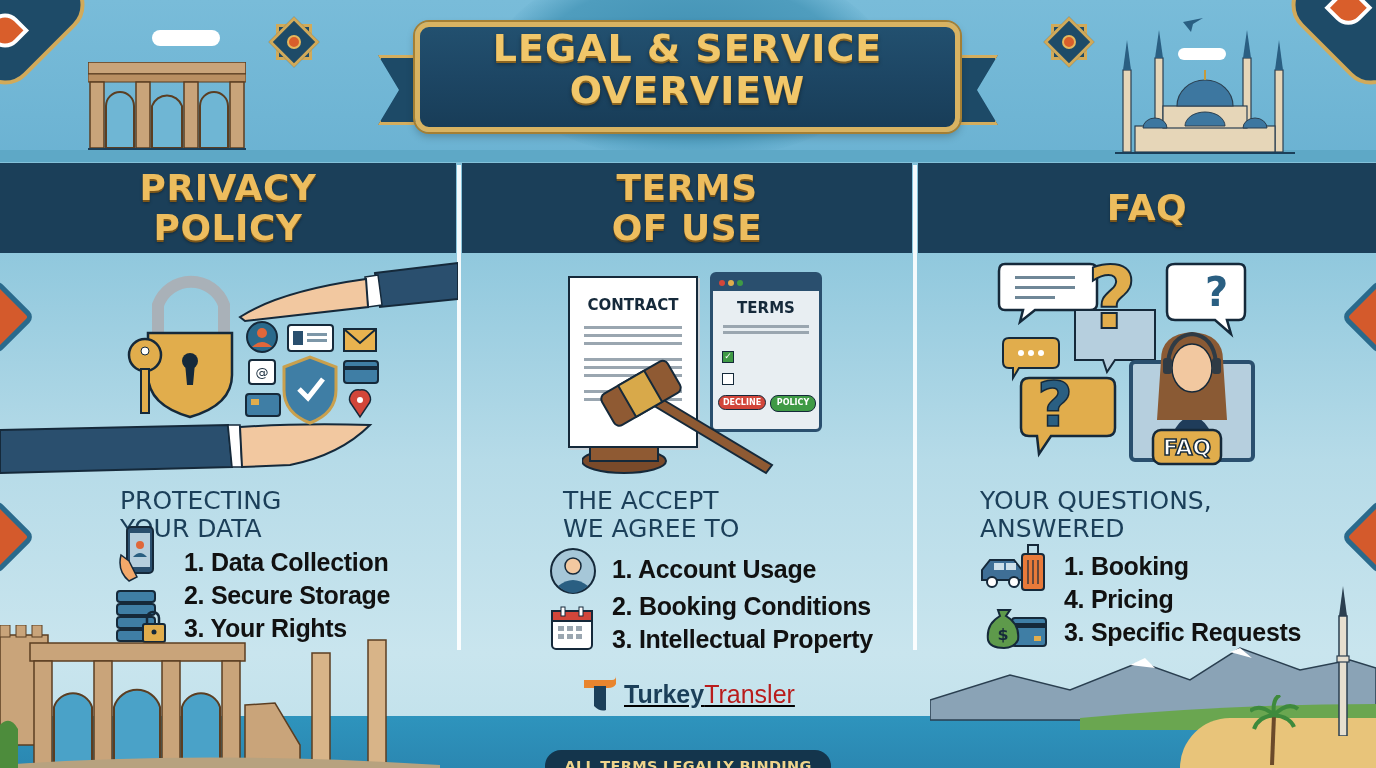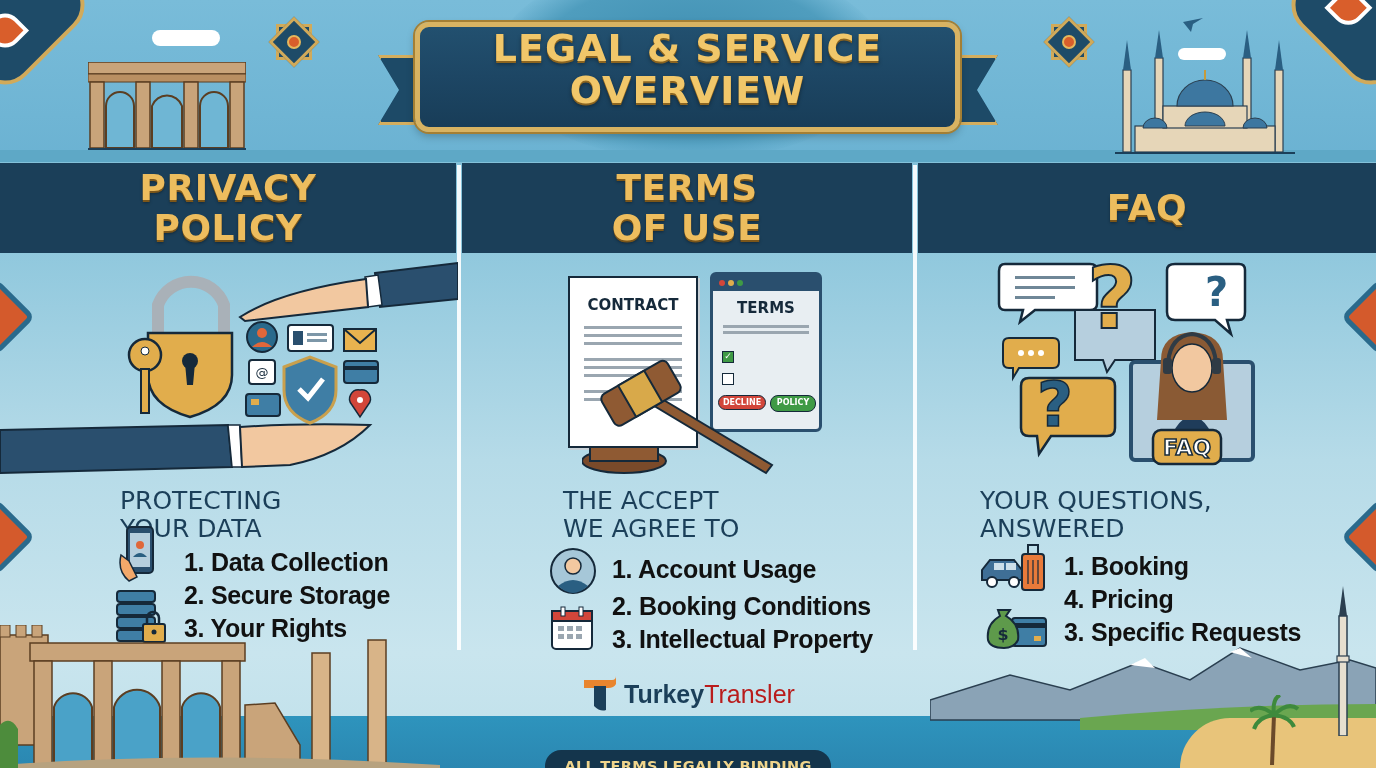--- a/index.html
+++ b/index.html
@@ -121,21 +121,21 @@
   }
   .beach {
     position: absolute; left: 1180px; top: 718px; width: 196px; height: 50px;
     background: #e8c47a; border-radius: 80px 0 0 0;
   }
   .ruins {
     position: absolute; left: 0; top: 625px; width: 440px; height: 143px;
   }
 
   .logo {
-    position: absolute; left: 582px; top: 676px; display: flex; align-items: center; gap: 6px;
+    position: absolute; left: 582px; top: 676px; display: flex; align-items: center; gap: 6px; text-decoration: underline;
   }
   .logo .mark { width: 36px; height: 36px; position: relative; }
   .logo .brand-a { font-family: "Liberation Sans", sans-serif; font-weight: bold; font-size: 25px; color: #1b3f59; }
   .logo .brand-b { font-family: "Liberation Sans", sans-serif; font-size: 25px; color: #b91c1c; }
 
   .binding-pill {
     position: absolute; left: 545px; top: 729px; width: 286px; height: 32px;
     background: #14354c; border-radius: 16px;
     display: flex; align-items: center; justify-content: center;
     color: #f0d58c; font-weight: bold; font-size: 14.5px; letter-spacing: .3px; margin-top: 21px;

